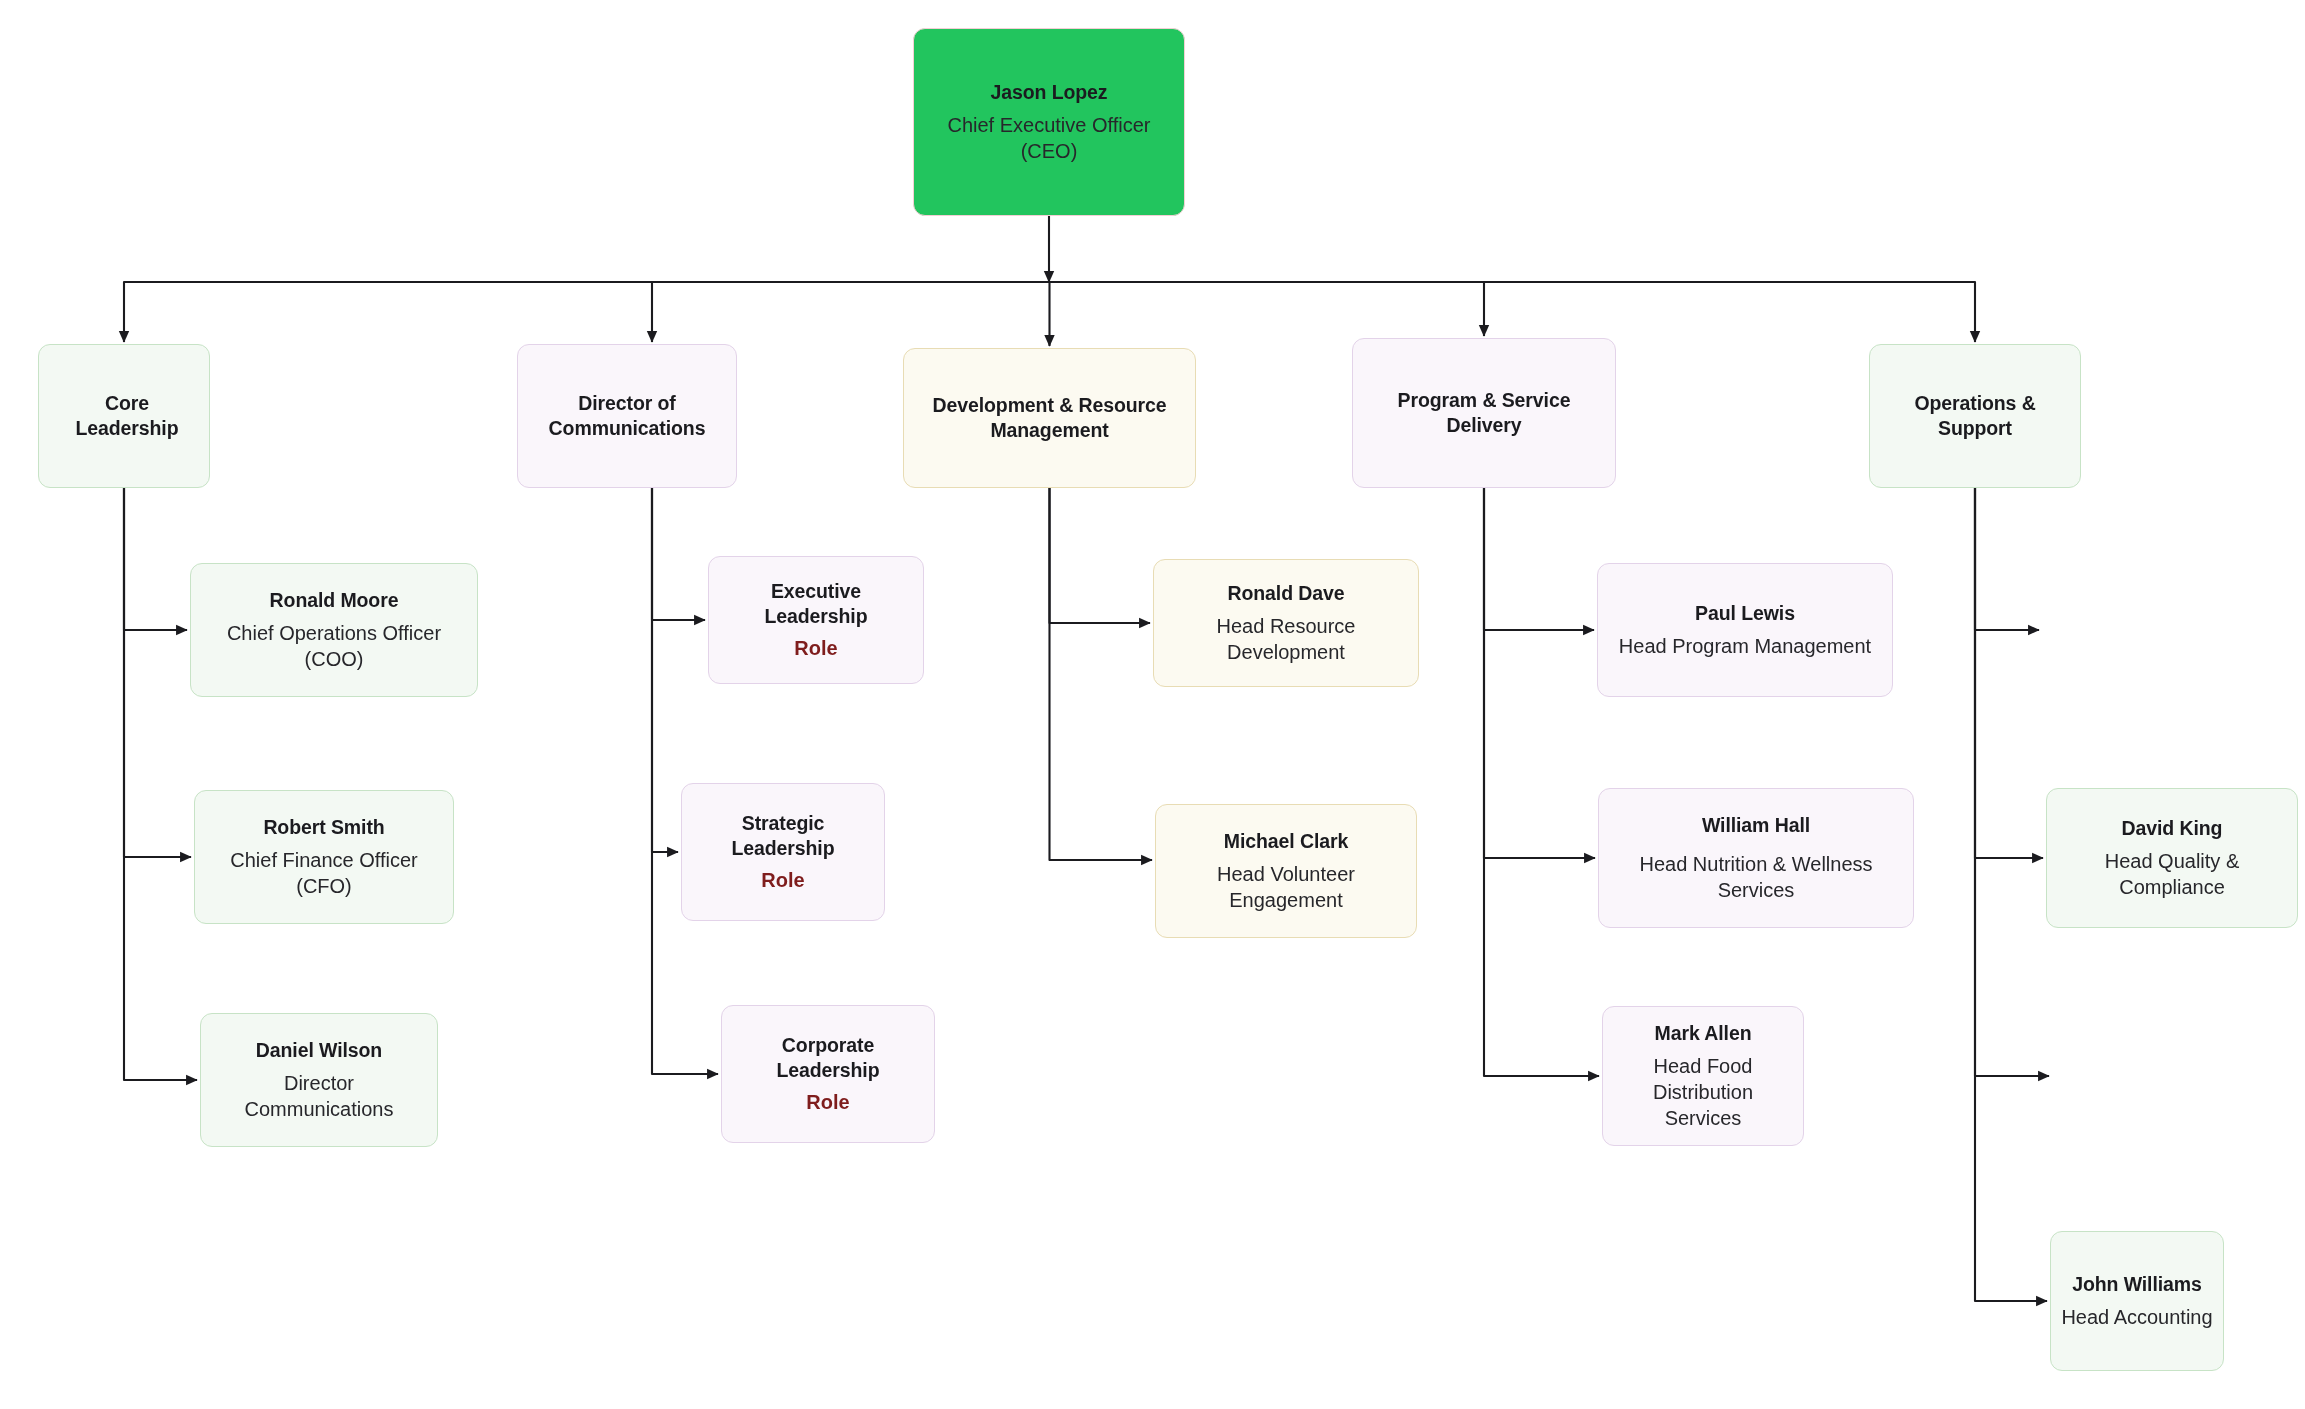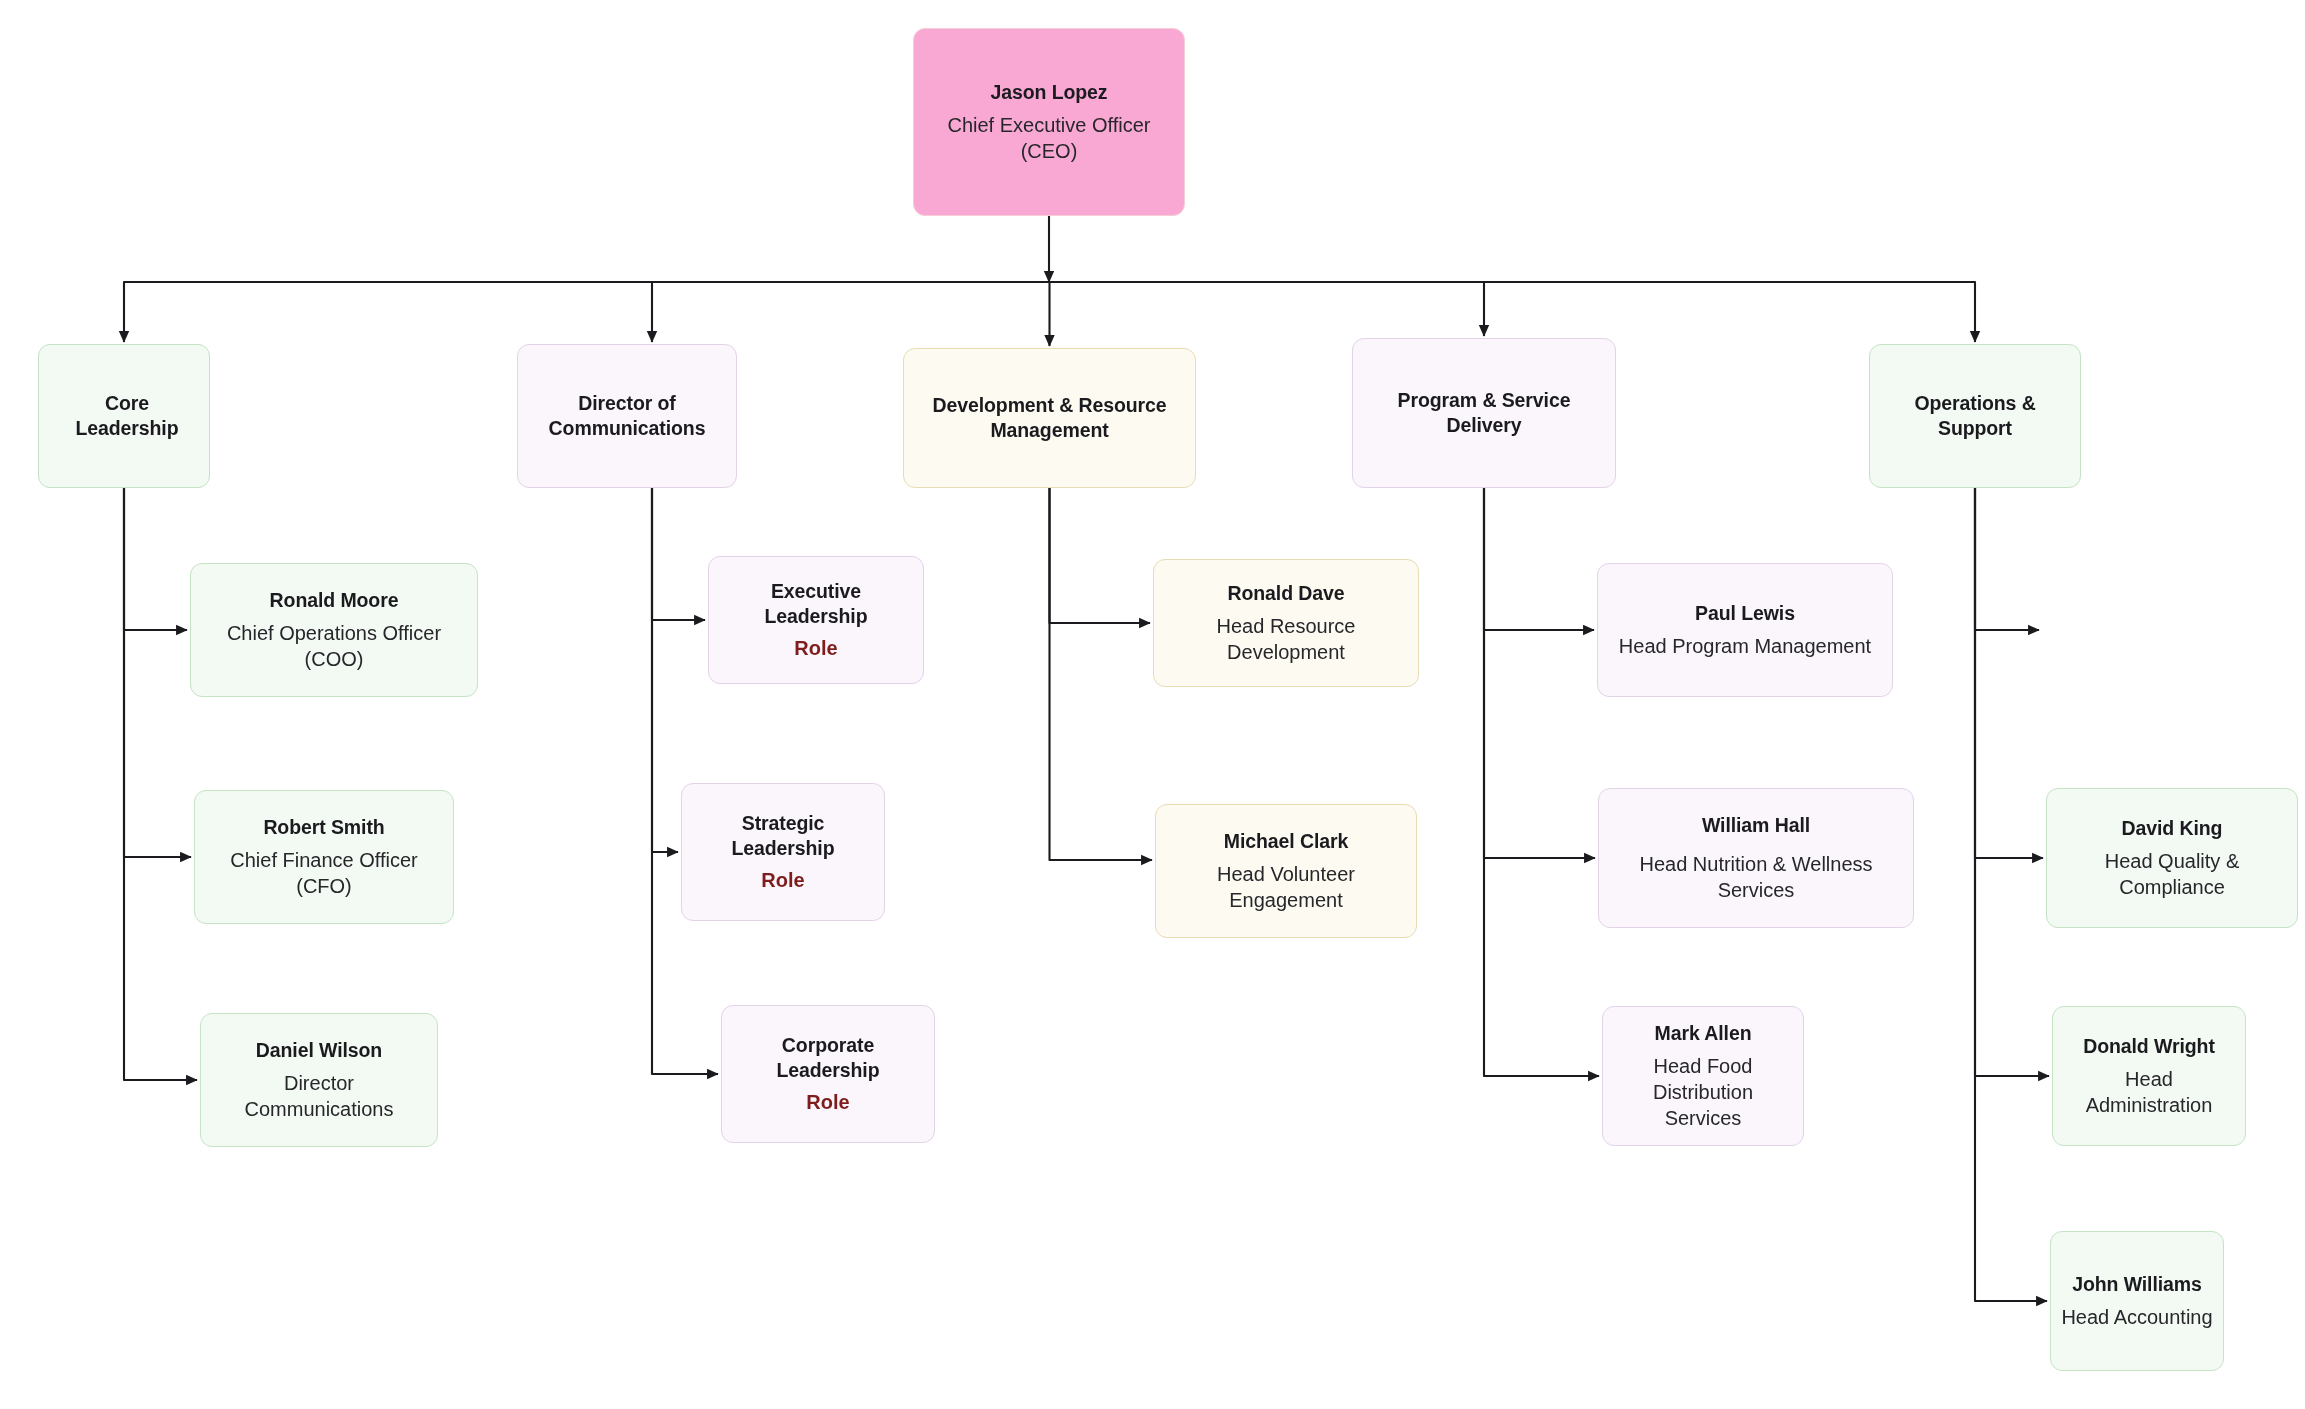--- a/index.html
+++ b/index.html
@@ -52,21 +52,21 @@
     margin-top: 7px;
   }
   .node.root .title { font-size: 19.5px; }
   .node.root .subtitle { font-size: 20px; }
   .node.dept .title { font-size: 19.5px; }
   .node.leaf .title { font-size: 19.5px; }
   .node.leaf .subtitle { font-size: 20px; }
   .node .subtitle.muted { color: #7f1d1d; font-weight: bold; }
 
   
-  .theme-pink   { background: #f9a8d4; border-color: #f3cfd4; }
+  .theme-pink   { background: #22c55e; border-color: #f3cfd4; }
   .theme-green  { background: #f3f9f3; border-color: #c7e3c6; }
   .theme-purple { background: #faf6fb; border-color: #e3d3e9; }
   .theme-cream  { background: #fcfaf1; border-color: #e8dcb4; }
 </style>
 </head>
 <body>
 
 <div id="canvas">
   <svg id="edges" viewBox="0 0 2305 1409" xmlns="http://www.w3.org/2000/svg">
     <defs>
@@ -158,21 +158,17 @@
       <div class="title">Mark Allen</div>
       <div class="subtitle">Head Food Distribution Services</div>
     </div>
     <div class="node dept theme-green" style="left: 1869px; top: 344px; width: 212px; height: 144px;">
       <div class="title">Operations &amp; Support</div>
     </div>
     <div class="node leaf theme-green" style="left: 2046px; top: 788px; width: 252px; height: 140px;">
       <div class="title">David King</div>
       <div class="subtitle">Head Quality &amp; Compliance</div>
     </div>
-    <div class="node leaf theme-green" style="left: 2052px; top: 1006px; width: 194px; height: 140px;">
-      <div class="title">Donald Wright</div>
-      <div class="subtitle">Head Administration</div>
-    </div>
     <div class="node leaf theme-green" style="left: 2050px; top: 1231px; width: 174px; height: 140px;">
       <div class="title">John Williams</div>
       <div class="subtitle">Head Accounting</div>
     </div>
   </div>
 
 </body></html>

